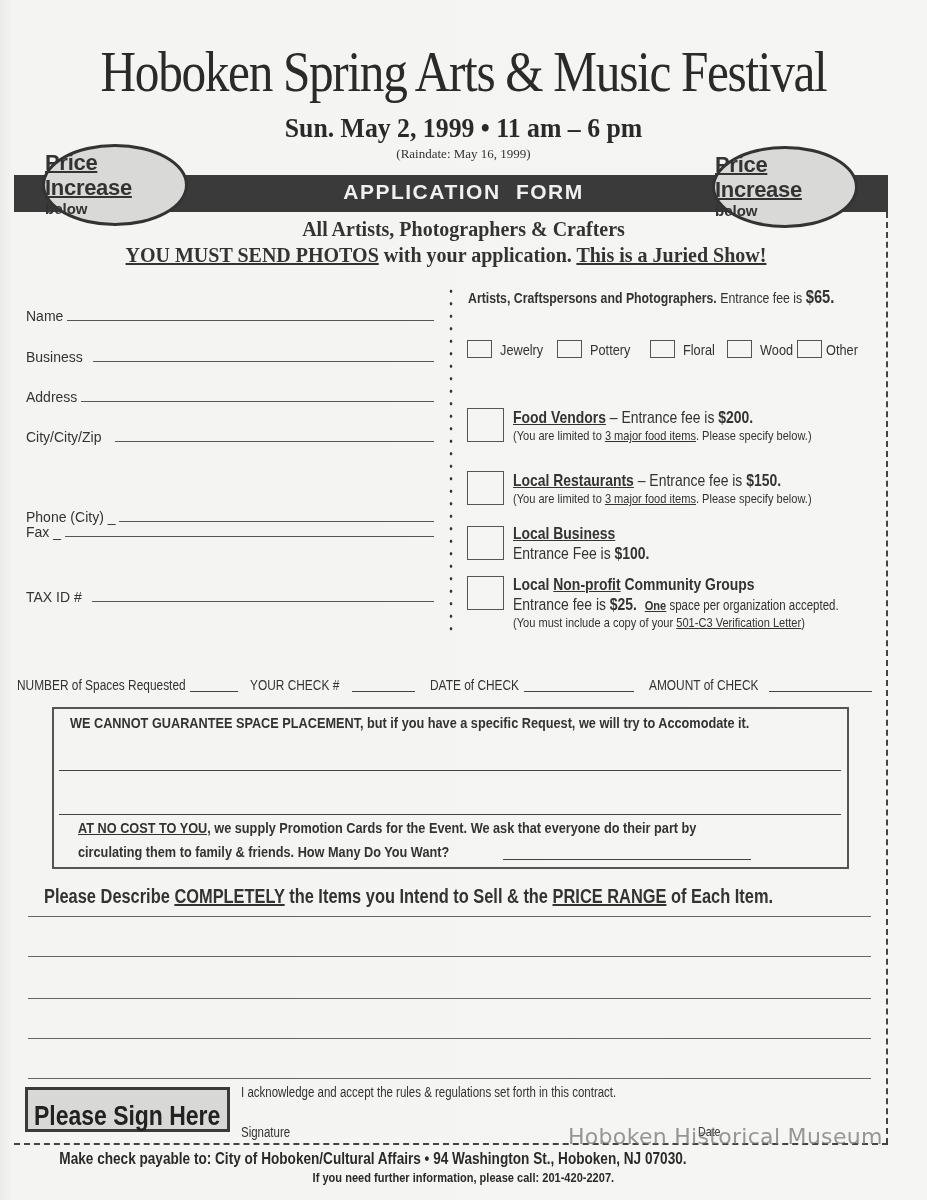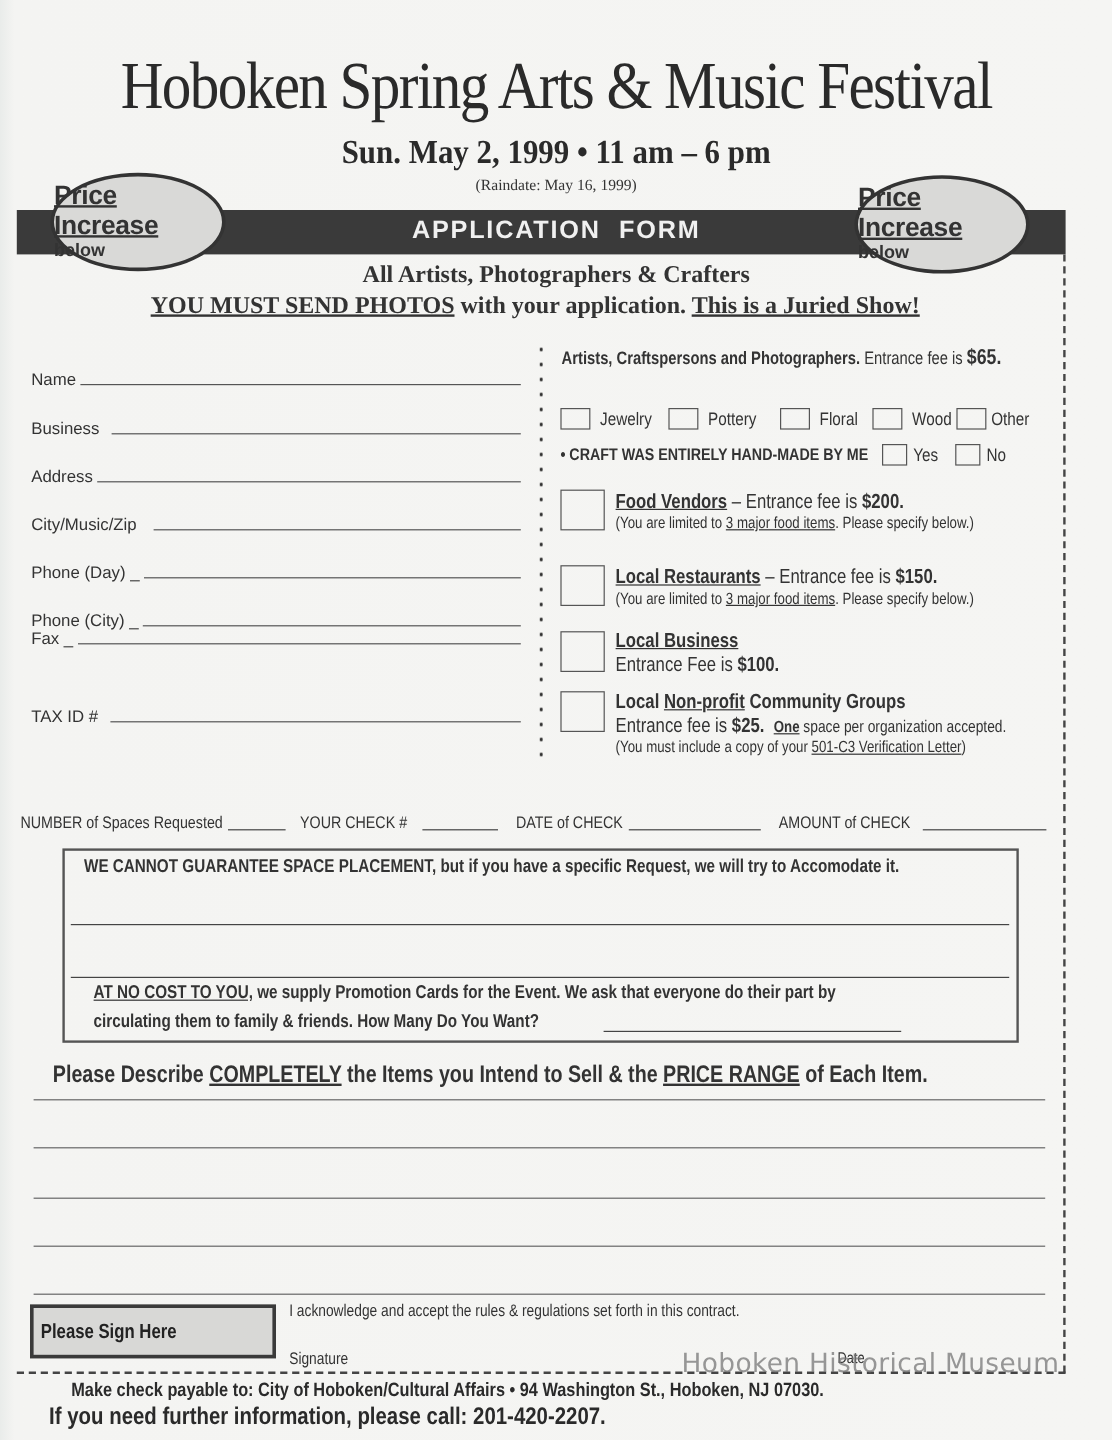--- a/index.html
+++ b/index.html
@@ -102,29 +102,29 @@
   .pbox-head { left: 70px; top: 714px; font-size: 15.5px; font-weight: bold; }
   .pline { left: 59px; width: 782px; border-bottom: 1.5px solid #444; height: 1px; }
   .promo { left: 78px; font-size: 15.5px; font-weight: bold; }
 
   .describe { left: 44px; top: 885px; font-size: 20px; font-weight: bold; }
   .dline { left: 28px; width: 843px; border-bottom: 1px solid #666; height: 1px; }
 
   
   .sign-box {
     left: 25px; top: 1087px; width: 205px; height: 45px; border: 3px solid #3a3a3a;
-    background: #d8d8d6; font-weight: bold; font-size: 17px; padding: 10px 0 0 6px; color: #222;
+    background: #d8d8d6; font-weight: bold; font-size: 28px; padding: 10px 0 0 6px; color: #222;
   }
   .ack { left: 241px; top: 1084px; font-size: 14px; }
   .sigl { left: 241px; top: 1124px; font-size: 14px; }
   .datel { left: 698px; top: 1124px; font-size: 13px; }
   .watermark { left: 568px; top: 1124px; font-size: 22px; color: #777; opacity: 0.75; letter-spacing: 0.3px; white-space: nowrap; }
 
   .foot1 { left: 0; width: 746px; top: 1150px; text-align: center; font-size: 16px; font-weight: bold; color: #2a2a2a; }
-  .foot2 { left: 0; width: 927px; top: 1170px; text-align: left; font-size: 20px; font-weight: bold; color: #2a2a2a; }
+  .foot2 { left: 0; width: 927px; top: 1170px; text-align: center; font-size: 13px; font-weight: bold; color: #2a2a2a; }
   .squeeze { display: inline-block; transform: scaleX(0.85); transform-origin: center; white-space: nowrap; }
 </style>
 </head>
 <body>
 
 <div class="page">
 
   <div class="abs title">Hoboken Spring Arts &amp; Music Festival</div>
   <div class="abs date-line">Sun. May 2, 1999 • 11 am – 6 pm</div>
   <div class="abs raindate">(Raindate: May 16, 1999)</div>
@@ -157,26 +157,22 @@
   </div>
   <div class="abs field" style="top:343px">
     <span class="lbl">Business</span>
       <span class="line" style="margin-left:6px"></span>
   </div>
   <div class="abs field" style="top:383px">
     <span class="lbl">Address</span>
       <span class="line"></span>
   </div>
   <div class="abs field" style="top:423px">
-    <span class="lbl">City/Music/Zip</span>
+    <span class="lbl">City/City/Zip</span>
       <span class="line" style="margin-left:10px"></span>
-  </div>
-  <div class="abs field" style="top:463px">
-    <span class="lbl">Phone (Day) _</span>
-      <span class="line"></span>
   </div>
   <div class="abs field" style="top:503px">
     <span class="lbl">Phone (City) _</span>
       <span class="line"></span>
   </div>
   <div class="abs field" style="top:518px">
     <span class="lbl">Fax _</span>
       <span class="line"></span>
   </div>
   <div class="abs field" style="top:583px">
@@ -203,33 +199,20 @@
         <span class="cb"></span>
         <span class="t">Floral</span>
       </div>
     <div class="cat" style="left:727px">
         <span class="cb"></span>
         <span class="t">Wood</span>
       </div>
     <div class="cat" style="left:797px">
         <span class="cb"></span>
         <span class="t" style="margin-left:4px">Other</span>
-      </div>
-  </div>
-  <div class="abs rtxt" style="left:0;top:370px;width:927px;height:22px">
-    <div class="cat" style="left:467px">
-        <span class="t" style="margin-left:0;font-weight:bold;font-size:14px">• CRAFT WAS ENTIRELY HAND-MADE BY ME</span>
-      </div>
-    <div class="cat" style="left:735px">
-        <span class="cb" style="width:21px"></span>
-        <span class="t" style="margin-left:5px">Yes</span>
-      </div>
-    <div class="cat" style="left:796px">
-        <span class="cb" style="width:21px"></span>
-        <span class="t" style="margin-left:5px">No</span>
       </div>
   </div>
 
   <div class="abs bigbox" style="left:467px;top:408px"></div>
   <div class="abs rtxt cond" style="left:513px;top:408px">
     <div class="vendor-fee"><b class="u vendor-title">Food Vendors</b><span> – Entrance fee is </span><b>$200.</b></div>
     <div class="vendor-note"><span>(You are limited to </span><span class="u">3 major food items</span><span>.  Please specify below.)</span></div>
   </div>
 
   <div class="abs bigbox" style="left:467px;top:471px"></div>

